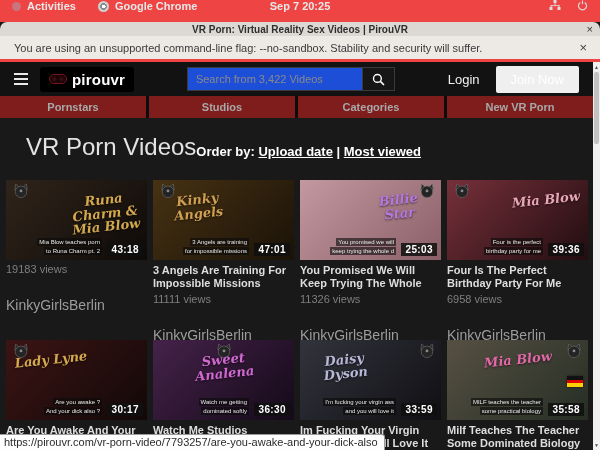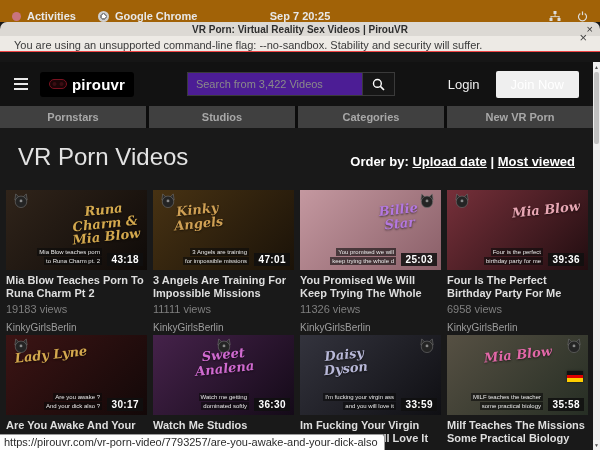--- a/index.html
+++ b/index.html
@@ -2,65 +2,65 @@
 <html><head>
 <meta charset="utf-8">
 <style>
   html,body{margin:0;padding:0;}
   body{
     width:600px;height:450px;overflow:hidden;position:relative;
     background:#161616;font-family:"Liberation Sans",sans-serif;
     -webkit-font-smoothing:antialiased;
   }
   
-  #gnome-bar{height:22px;background:#a16207;color:#e8e8e8;font-size:11px;font-weight:700;
-    display:flex;align-items:flex-end;padding:0 12px;box-sizing:border-box;position:relative;}
+  #gnome-bar{height:22px;background:#ef4444;color:#e8e8e8;font-size:11px;font-weight:700;
+    display:flex;align-items:flex-start;padding:0 12px;box-sizing:border-box;position:relative;}
   .gb-left{display:flex;gap:22px;align-items:center;}
   .gb-item{display:flex;gap:6px;align-items:center;}
   .act-dot{width:9px;height:9px;border-radius:50%;background:#c9747f;}
   .chrome-ic{width:11px;height:11px;border-radius:50%;
     background:radial-gradient(circle at 50% 50%, #ffffff 0 2px, #8b8b8b 2px 3.5px, #cfcfcf 3.5px);}
   .gb-clock{position:absolute;left:50%;transform:translateX(-50%);}
   .gb-right{margin-left:auto;display:flex;gap:16px;align-items:center;}
   
   #win-titlebar{height:14px;background:#dcd9d4;display:flex;align-items:center;position:relative;
     border-radius:7px 7px 0 0;}
   .wt-title{flex:1;text-align:center;font-size:10px;font-weight:700;color:#2e2e2e;}
   .wt-close{position:absolute;right:7px;top:0;font-size:11px;line-height:14px;color:#333;cursor:default;}
   
-  #infobar{height:16px;background:#edeae5;display:flex;align-items:flex-end;padding:0 14px;
-    font-size:11px;color:#3a3a3a;position:relative;box-sizing:border-box;border-bottom:1px solid #ef4444;}
+  #infobar{height:26px;background:#edeae5;display:flex;align-items:center;padding:0 14px;
+    font-size:11px;color:#3a3a3a;position:relative;box-sizing:border-box;border-bottom:3px solid #ef4444;}
   .ib-close{position:absolute;right:13px;font-size:13px;color:#444;line-height:26px;}
   
   #site{position:absolute;top:62px;left:0;width:593px;height:388px;background:#191919;overflow:hidden;}
   
-  #navbar{height:44px;background:#121212;display:flex;align-items:center;
+  #navbar{height:34px;background:#121212;display:flex;align-items:center;
     padding:0 14px;box-sizing:border-box;justify-content:space-between;}
   .nav-left{display:flex;align-items:center;gap:12px;}
   .burger{width:14px;display:flex;flex-direction:column;gap:3px;}
   .burger i{display:block;height:2px;background:#e8e8e8;}
   .logo-box{display:flex;align-items:center;gap:5px;background:#000;padding:4px 9px;border-radius:3px;}
   .logo-text{font-size:15px;font-weight:700;color:#fff;letter-spacing:.2px;}
-  .search-wrap{display:flex;width:208px;height:24px;border:1px solid #3a3a3a;background:#4c1d95;box-sizing:border-box;}
+  .search-wrap{display:flex;width:208px;height:24px;border:1px solid #3a3a3a;background:#1d4ed8;box-sizing:border-box;}
   .search-wrap input{flex:1;min-width:0;background:transparent;border:none;color:#bbb;font-size:11px;
     padding:0 8px;outline:none;font-family:"Liberation Sans",sans-serif;}
   .search-wrap input::placeholder{color:#8a8a8a;}
   .search-btn{width:32px;background:#161616;border:none;border-left:1px solid #3a3a3a;
     display:flex;align-items:center;justify-content:center;padding:0;cursor:pointer;}
   .nav-right{display:flex;align-items:center;gap:16px;}
   .login-link{color:#f0f0f0;font-size:13px;}
   .join-btn{color:#fff;font-size:13px;padding:6px 15px;border-radius:2px;border:none;cursor:pointer;
     font-family:"Liberation Sans",sans-serif;}
   
   #menubar{height:22px;display:flex;gap:3px;background:#0c0c0c;}
-  .menu-item{flex:1;background:#404040;color:#a8a8a8;font-size:11px;font-weight:700;
+  .menu-item{flex:1;background:#7f1d1d;color:#a8a8a8;font-size:11px;font-weight:700;
     text-align:center;line-height:22px;cursor:pointer;}
   
-  #page-head{display:flex;justify-content:space-between;align-items:flex-end;
-    padding:14px 18px 4px;height:30px;}
+  #page-head{display:flex;justify-content:flex-start;align-items:flex-end;
+    padding:14px 18px 4px;height:30px;margin-left:8px;}
   .ph-title{font-size:24px;font-weight:400;color:#e3e3e3;line-height:30px;}
   .ph-order{font-size:13px;font-weight:700;color:#fff;padding-bottom:3px;}
   .ph-order a{color:#fff;text-decoration:underline;cursor:pointer;}
   .ph-order .pipe{text-decoration:none;}
   
   #grid{display:grid;grid-template-columns:repeat(4,1fr);column-gap:6px;padding:0 6px;margin-top:14px;}
   .card{width:141px;}
   .thumb{height:80px;position:relative;overflow:hidden;cursor:pointer;}
   .overlay-name{position:absolute;top:13px;right:5px;width:74px;text-align:center;
     font-family:"DejaVu Serif",serif;font-style:italic;font-weight:700;font-size:13px;
@@ -77,21 +77,21 @@
     font-size:10px;font-weight:700;padding:1px 4px;letter-spacing:.4px;}
   .flag{position:absolute;right:5px;top:36px;width:16px;height:11px;display:none;flex-direction:column;
     box-shadow:0 0 2px rgba(0,0,0,.6);}
   .flag i{flex:1;display:block;}
   .flag i:nth-child(1){background:#111;}
   .flag i:nth-child(2){background:#d00;}
   .flag i:nth-child(3){background:#ffce00;}
   .v-title{margin-top:4px;font-size:11px;font-weight:700;color:#dedede;line-height:13px;height:26px;
     overflow:hidden;cursor:pointer;}
   .v-views{margin-top:3px;font-size:11px;color:#7f7f7f;height:13px;}
-  .v-studio{margin-top:6px;font-size:10px;color:#9d9d9d;height:13px;cursor:pointer;}
+  .v-studio{margin-top:21px;font-size:14px;color:#9d9d9d;height:13px;cursor:pointer;}
   
   #scrollbar{position:absolute;top:62px;right:0;width:7px;height:388px;background:#f0f0f0;z-index:20;}
   .sb-arrow{position:absolute;left:0;width:7px;text-align:center;font-size:5px;color:#505050;line-height:8px;}
   .sb-up{top:1px;}
   .sb-down{bottom:1px;}
   .sb-thumb{position:absolute;top:10px;left:1px;width:5px;height:72px;background:#c2c2c2;border-radius:2px;}
   
   #status-tooltip{position:absolute;left:0;bottom:0;background:#fefefe;border:1px solid #9b9b9b;
     border-left:none;border-bottom:none;border-radius:0 3px 0 0;font-size:11px;color:#2b2b2b;
     padding:1px 6px 2px 4px;white-space:nowrap;z-index:30;}
@@ -205,21 +205,20 @@
               <path d="M17 8 L16 1 L12 5 Z" fill="#2b2b2b" stroke="#6e6e6e" stroke-width="0.7"></path>
               <circle cx="10" cy="10" r="6.5" fill="#242424" stroke="#6e6e6e" stroke-width="0.7"></circle>
               <circle cx="10" cy="9" r="1.6" fill="#8a8a8a"></circle>
             </svg>
       </span>
       <div class="overlay-name op-right" style="color: rgb(212, 169, 78);">Runa Charm &amp; Mia Blow</div>
 
       <div class="captions"><span>Mia Blow teaches porn</span><br><span>to Runa Charm pt. 2</span><br></div>
       <div class="duration">43:18</div>
     </div>
-    <div class="v-title">Mia Blow Teaches Porn To Runa Charm Pt 2</div>
     <div class="v-views">19183 views</div>
     <div class="v-studio">KinkyGirlsBerlin</div>
   </div>
 
   <div class="card">
     <div class="thumb" style="background: linear-gradient(135deg, rgb(71, 50, 19), rgb(26, 18, 8));">
       <span class="mask pos-left">
         <svg width="18" height="15" viewBox="0 0 20 17">
               <path d="M3 8 L4 1 L8 5 Z" fill="#2b2b2b" stroke="#6e6e6e" stroke-width="0.7"></path>
               <path d="M17 8 L16 1 L12 5 Z" fill="#2b2b2b" stroke="#6e6e6e" stroke-width="0.7"></path>
@@ -349,21 +348,21 @@
       </span>
       <div class="overlay-name op-center" style="color: rgb(226, 104, 168);">Mia Blow</div>
       <span class="flag" style="display: flex;">
             <i></i>
             <i></i>
             <i></i>
           </span>
       <div class="captions"><span>MILF teaches the teacher</span><br><span>some practical biology</span><br></div>
       <div class="duration">35:58</div>
     </div>
-    <div class="v-title">Milf Teaches The Missions Some Practical Biology</div>
+    <div class="v-title">Milf Teaches The Teacher Some Dominated Biology</div>
     <div class="v-views">4754 views</div>
 
   </div>
 </div>
 </div>
 
 <div id="scrollbar">
   <div class="sb-arrow sb-up">▲</div>
   <div class="sb-thumb"></div>
   <div class="sb-arrow sb-down">▼</div>

